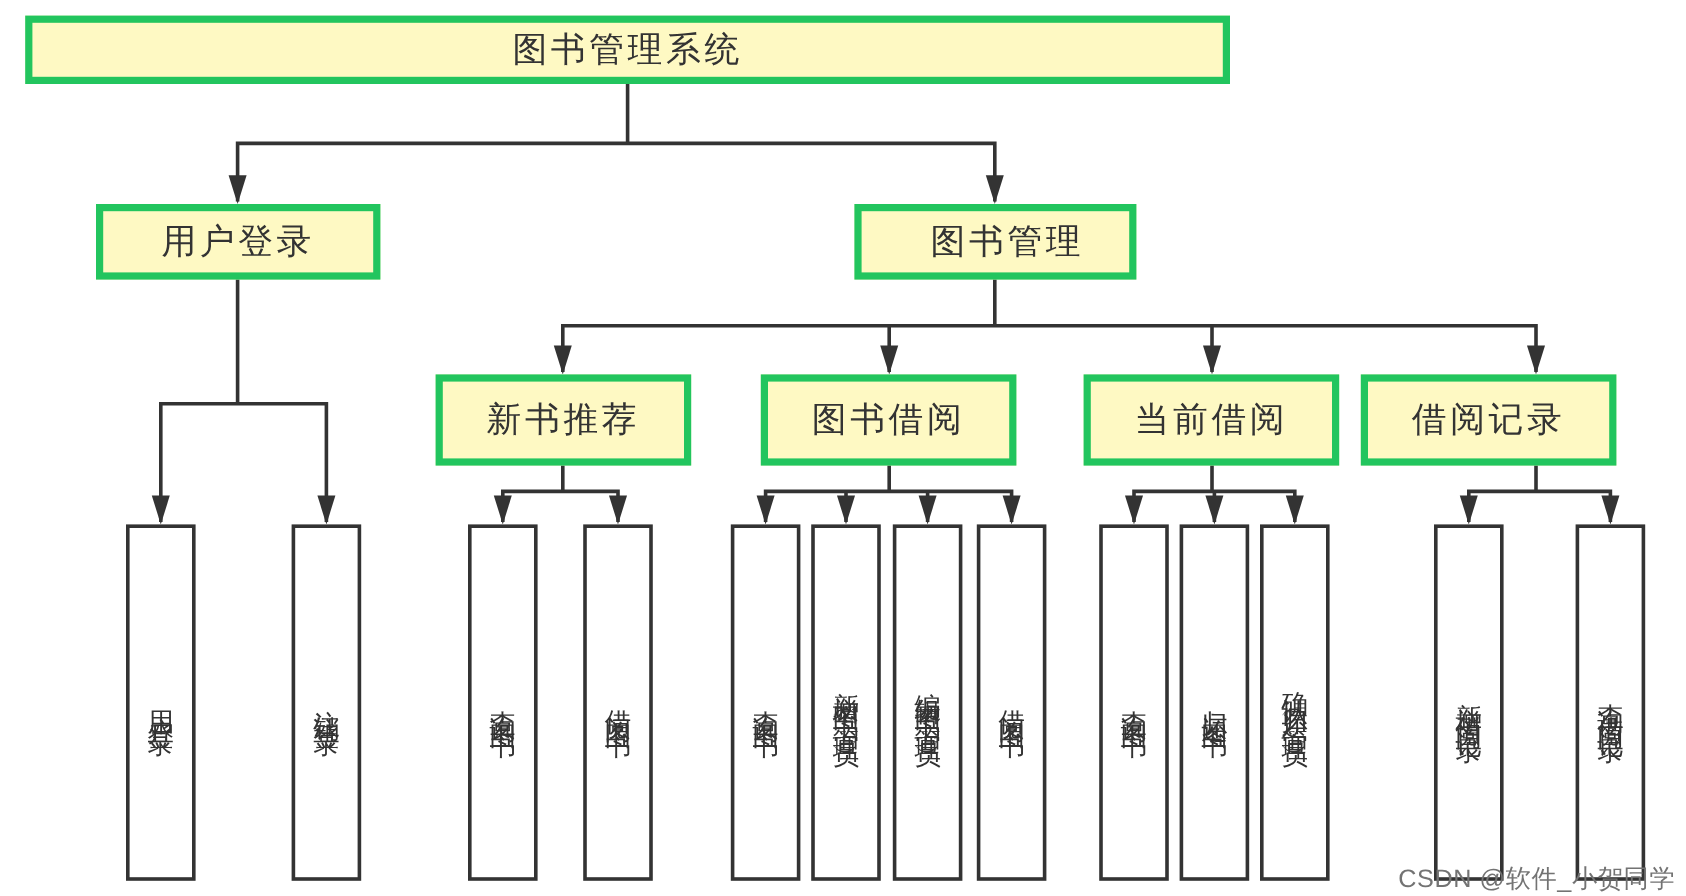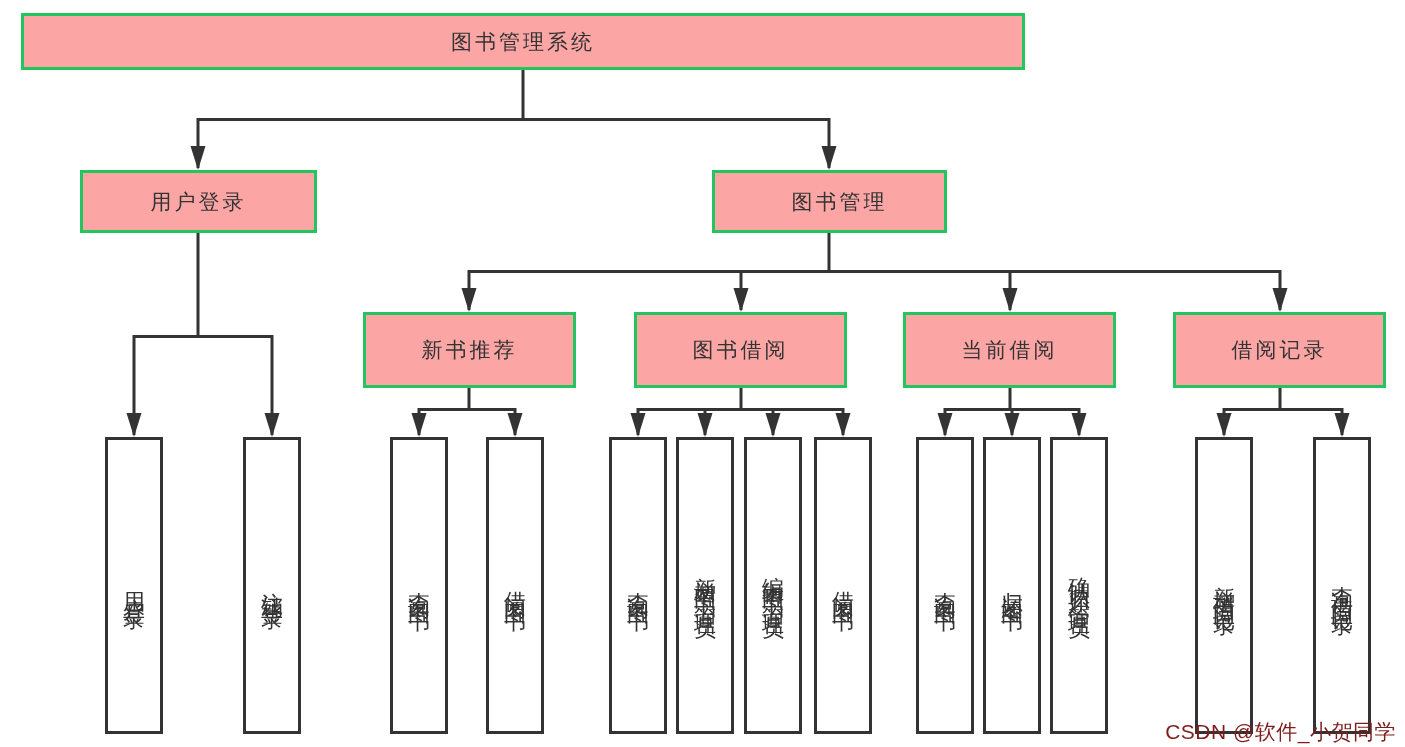--- a/index.html
+++ b/index.html
@@ -8,24 +8,24 @@
     width:1405px;height:747px;
     background:#ffffff;
     overflow:hidden;
     font-family:"Liberation Sans","DejaVu Sans",sans-serif;
     color:#333333;
   }
   svg.connectors{position:absolute;left:0;top:0;width:1405px;height:747px;}
   .node{
     position:absolute;
     box-sizing:border-box;
-    background:#fca5a5;
-    border:3px solid #22c55e;
+    background:#fef9c3;
+    border:6px solid #22c55e;
     display:flex;align-items:center;justify-content:center;
-    font-size:21px;
+    font-size:29px;
     letter-spacing:3px;
     color:#333333;
     white-space:nowrap;
   }
   .root{left:21px;top:13px;width:1004px;height:57px;}
   .lvl2{top:170px;height:63px;}
   .lvl3{top:312px;width:213px;height:76px;}
   .leaf{
     position:absolute;
     top:437px;width:58px;height:297px;
@@ -40,21 +40,21 @@
     letter-spacing:6px;
     line-height:1;
     color:#333333;
     white-space:nowrap;
   }
   .watermark{
     position:absolute;
     right:9px;top:718px;
     font-size:21px;
     letter-spacing:0.5px;
-    color:#7f1d1d;
+    color:#737373;
   }
 </style>
 </head>
 <body>
 
 <div id="stage">
 
   <svg class="connectors" viewBox="0 0 1405 747" xmlns="http://www.w3.org/2000/svg">
     <defs>
       <path id="ah" d="M -7.5 -24 L 7.5 -24 L 0 0 Z" fill="#333333"></path>
@@ -99,21 +99,21 @@
   </svg>
 
   <div class="node root">图书管理系统</div>
 
   <div class="node lvl2" style="left:80px;width:237px;">用户登录</div>
   <div class="node lvl2" style="left:712px;width:235px;padding-left:20px;">图书管理</div>
 
   <div class="node lvl3" style="left:363px;">新书推荐</div>
   <div class="node lvl3" style="left:903px;">当前借阅</div>
   <div class="node lvl3" style="left:634px;">图书借阅</div>
-  <div class="node lvl3" style="left:1173px;">借阅记录</div>
+  <div class="node lvl3" style="left:1134px;">借阅记录</div>
 
   <div class="leaf" style="left:105px;">
     <span>用户登录</span>
   </div>
   <div class="leaf" style="left:243px;">
     <span>注销登录</span>
   </div>
 
   <div class="leaf" style="left:390px;">
     <span>查询图书</span>

